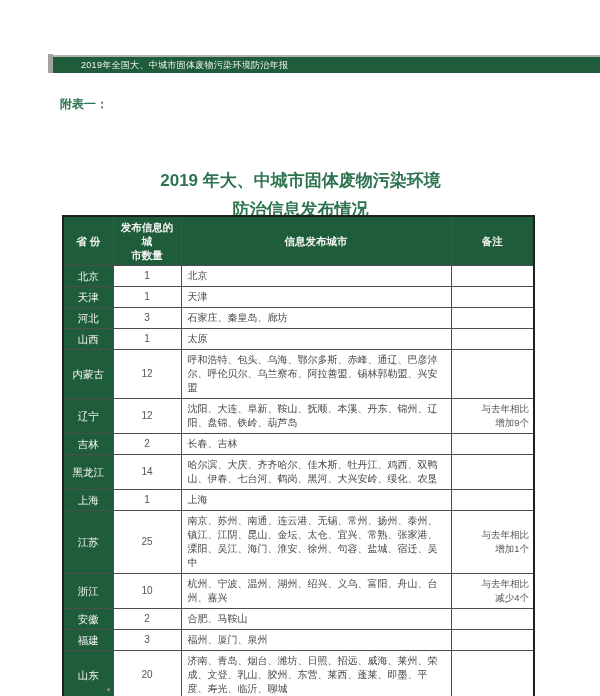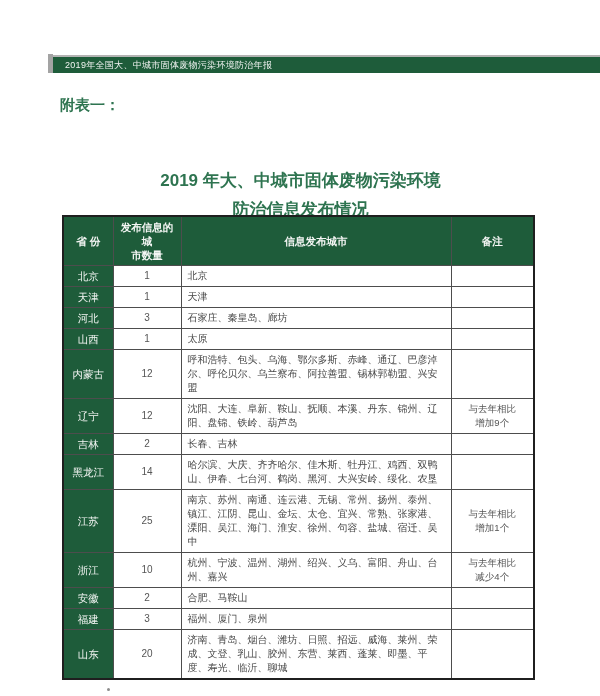--- a/index.html
+++ b/index.html
@@ -23,27 +23,27 @@
     position:absolute;left:48px;top:54px;width:5px;height:19px;
     background:#a3a3a3;
   }
   .topbar{
     position:absolute;left:53px;right:0;top:55px;height:18px;
     background:var(--green-dark);
     border-top:2px solid #b3b3b3;
   }
   .topbar-title{
     color:#f2f4f2;font-size:9px;line-height:16px;
-    padding-left:12px;letter-spacing:.3px;
+    padding-left:28px;letter-spacing:.3px;
     white-space:nowrap;overflow:hidden;
   }
   
   .table-label{
     position:absolute;left:60px;top:96px;
-    font-size:15px;font-weight:bold;color:var(--green-title);
+    font-size:12px;font-weight:bold;color:var(--green-title);
   }
   .report-title{
     position:absolute;left:64px;top:132px;width:473px;
     text-align:center;font-size:17px;font-weight:bold;
     line-height:29px;color:var(--green-title);margin-top:34px;
   }
   
   table.info-table{
     position:absolute;left:62px;top:215px;width:471px;
     border-collapse:collapse;table-layout:fixed;
@@ -65,21 +65,21 @@
     font-weight:bold;text-align:center;
     white-space:pre-line;font-size:10.5px;
   }
   .info-table td.prov{
     background:var(--green-dark);color:#f4f6f4;
     text-align:center;font-size:10.5px;
   }
   .info-table td.num{text-align:center;color:#555;}
   .info-table td.cities{text-align:left;padding:3px 6px;color:#474747;}
   .info-table td.remark{
-    text-align:center;color:#555;font-size:9.5px;
+    text-align:right;color:#555;font-size:9.5px;
     white-space:pre-line;
   }
   .page-speck{
     position:absolute;left:107px;top:688px;width:3px;height:3px;
     background:#8d8d8d;border-radius:50%;
   }
 </style>
 </head>
 <body>
 
@@ -155,20 +155,26 @@
     <td class="cities">长春、吉林</td>
     <td class="remark"></td>
   </tr>
       <tr>
     <td class="prov">黑龙江</td>
     <td class="num">14</td>
     <td class="cities">哈尔滨、大庆、齐齐哈尔、佳木斯、牡丹江、鸡西、双鸭山、伊春、七台河、鹤岗、黑河、大兴安岭、绥化、农垦</td>
     <td class="remark"></td>
   </tr>
       <tr>
+    <td class="prov">上海</td>
+    <td class="num">1</td>
+    <td class="cities">上海</td>
+    <td class="remark"></td>
+  </tr>
+      <tr>
     <td class="prov">江苏</td>
     <td class="num">25</td>
     <td class="cities">南京、苏州、南通、连云港、无锡、常州、扬州、泰州、镇江、江阴、昆山、金坛、太仓、宜兴、常熟、张家港、溧阳、吴江、海门、淮安、徐州、句容、盐城、宿迁、吴中</td>
     <td class="remark">与去年相比
 增加1个</td>
   </tr>
       <tr>
     <td class="prov">浙江</td>
     <td class="num">10</td>
     <td class="cities">杭州、宁波、温州、湖州、绍兴、义乌、富阳、舟山、台州、嘉兴</td>

